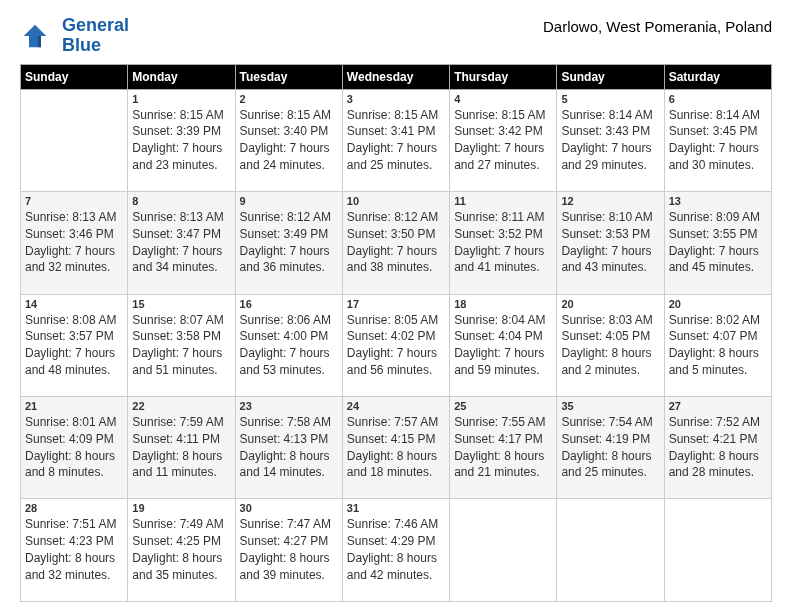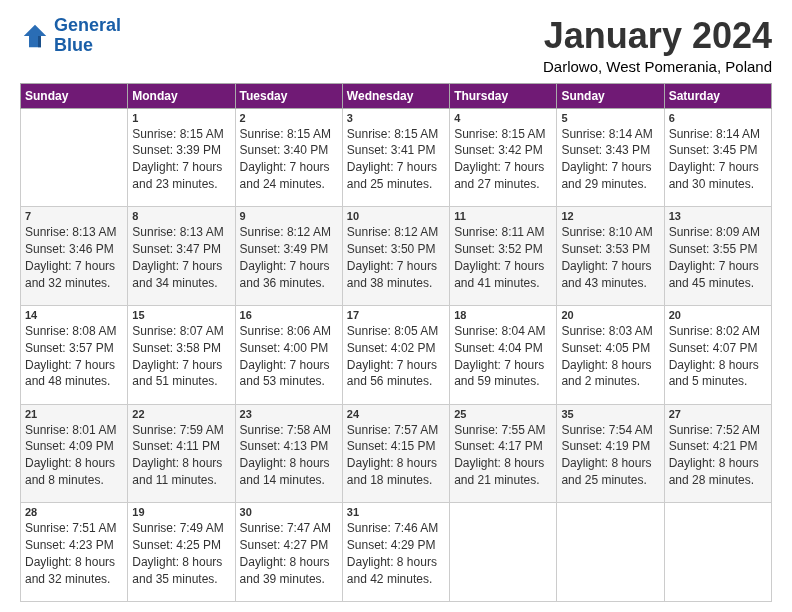--- a/index.html
+++ b/index.html
@@ -19,21 +19,21 @@
     }
     .header {
       display: flex;
       justify-content: space-between;
       align-items: flex-start;
       margin-bottom: 8px;
     }
     .logo {
       display: flex;
       align-items: center;
-      gap: 4px;
+      gap: 12px;
     }
     .logo-text {
       font-size: 18px;
       font-weight: bold;
       color: #333;
       line-height: 1.1;
     }
     .logo-text span {
       color: #1a5fa8;
     }
@@ -55,21 +55,21 @@
       color: #000000;
       margin-top: 2px;
     }
     .calendar {
       flex: 1;
       border-collapse: collapse;
       width: 100%;
       table-layout: fixed;
     }
     .calendar thead tr th {
-      background-color: #701a75;
+      background-color: #000000;
       color: #fff;
       font-size: 12px;
       font-weight: bold;
       padding: 5px 4px;
       text-align: left;
       border: 1px solid #aaa;
     }
     .calendar tbody tr td {
       vertical-align: top;
       border: 1px solid #ccc;
@@ -106,21 +106,20 @@
       <svg class="logo-icon" viewBox="0 0 40 40">
         <polygon points="20,5 35,20 28,20 28,35 12,35 12,20 5,20" fill="#2a6db5"></polygon>
         <polygon points="20,5 35,20 28,20 28,35 24,35 24,20 35,20" fill="#1a4f8a"></polygon>
       </svg>
       <div class="logo-text">
         <div><span>General</span></div>
         <div><span>Blue</span></div>
       </div>
     </div>
     <div class="title-block">
-      <div class="month-title">January 2024</div>
       <div class="location">Darlowo, West Pomerania, Poland</div>
     </div>
   </div>
 
   <table class="calendar">
     <thead>
       <tr>
       <th>Sunday</th>
           <th>Monday</th>
           <th>Tuesday</th>

